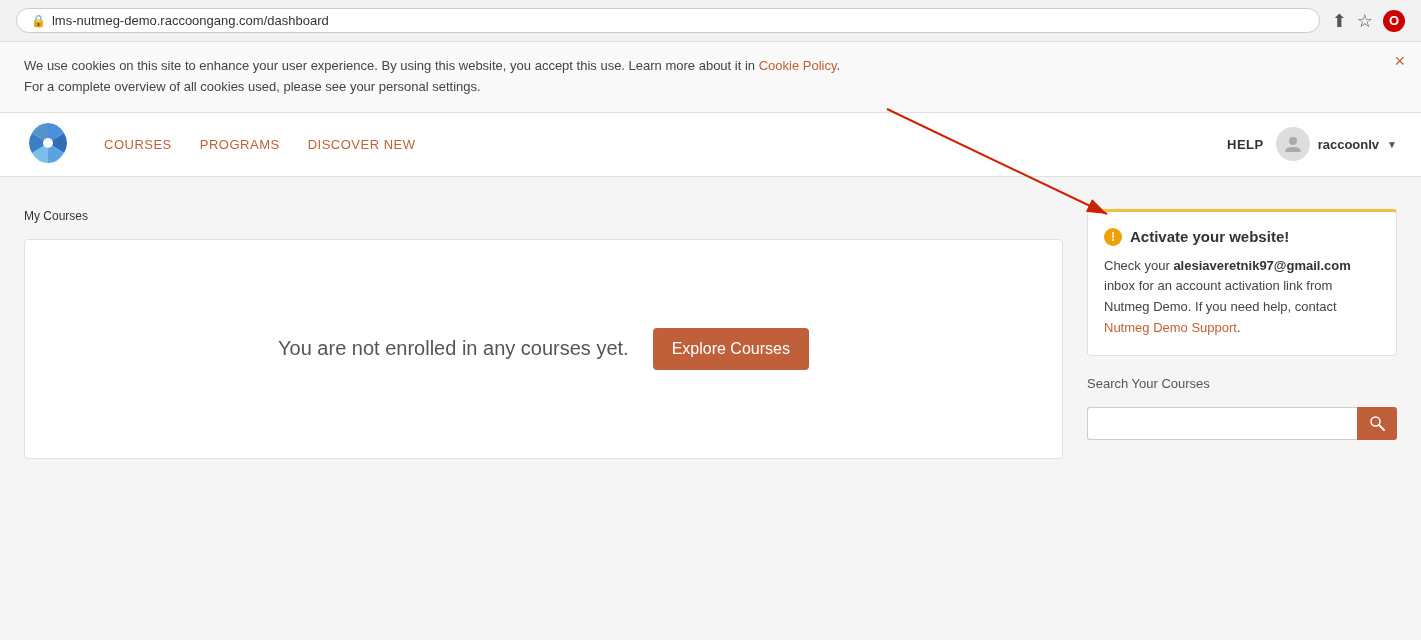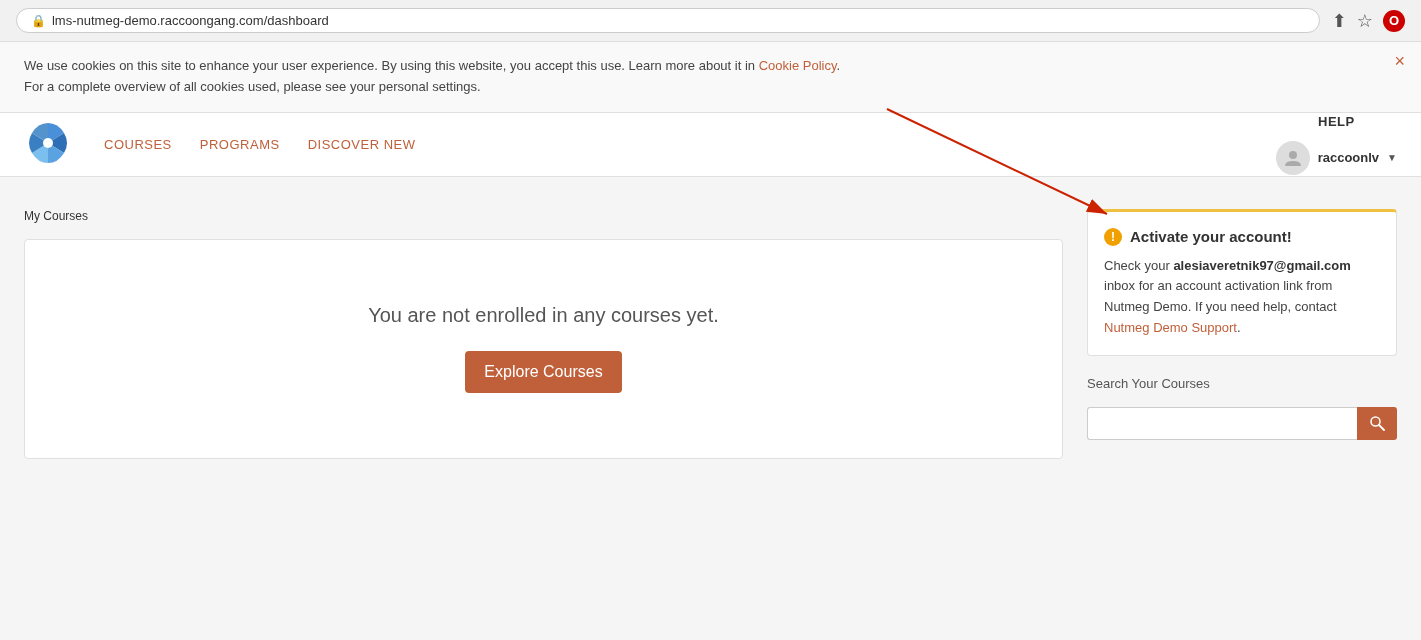--- a/index.html
+++ b/index.html
@@ -86,21 +86,20 @@
       text-decoration: none;
       font-weight: 400;
       font-size: 13px;
       letter-spacing: 0.5px;
       text-transform: uppercase;
     }
     .navbar-right {
       display: flex;
       align-items: center;
       gap: 12px;
-      flex-direction: column;
     }
     .navbar-help {
       font-weight: 700;
       font-size: 13px;
       color: #333;
       letter-spacing: 0.5px;
     }
     .navbar-user {
       display: flex;
       align-items: center;
@@ -140,21 +139,21 @@
       margin-bottom: 16px;
     }
     .empty-courses-box {
       background: white;
       border: 1px solid #e0e0e0;
       border-radius: 4px;
       padding: 60px 24px;
       text-align: center;
       min-height: 220px;
       display: flex;
-      flex-direction: column;
+      flex-direction: row;
       align-items: center;
       justify-content: center;
       gap: 24px;
     }
     .empty-text {
       font-size: 20px;
       color: #555;
       font-weight: 400;
     }
     .explore-btn {
@@ -331,21 +330,21 @@
           <marker id="arrowhead" markerWidth="10" markerHeight="7" refX="10" refY="3.5" orient="auto">
             <polygon points="0 0, 10 3.5, 0 7" fill="#cc2200"></polygon>
           </marker>
         </defs>
         <line x1="20" y1="10" x2="240" y2="115" stroke="#cc2200" stroke-width="2" marker-end="url(#arrowhead)"></line>
       </svg>
 
       <div class="activate-box">
         <div class="activate-title">
           <div class="warning-icon">!</div>
-          <span>Activate your account!</span>
+          <span>Activate your website!</span>
         </div>
         <p class="activate-text">
           <span>Check your </span><strong>alesiaveretnik97@gmail.com</strong><span> inbox for an account activation link from Nutmeg Demo. If you need help, contact </span><a href="#">Nutmeg Demo Support</a><span>.</span>
         </p>
       </div>
 
       <div class="search-section">
         <span class="search-label">Search Your Courses</span>
         <div class="search-row">
           <input type="text" class="search-input" placeholder="" style="">

